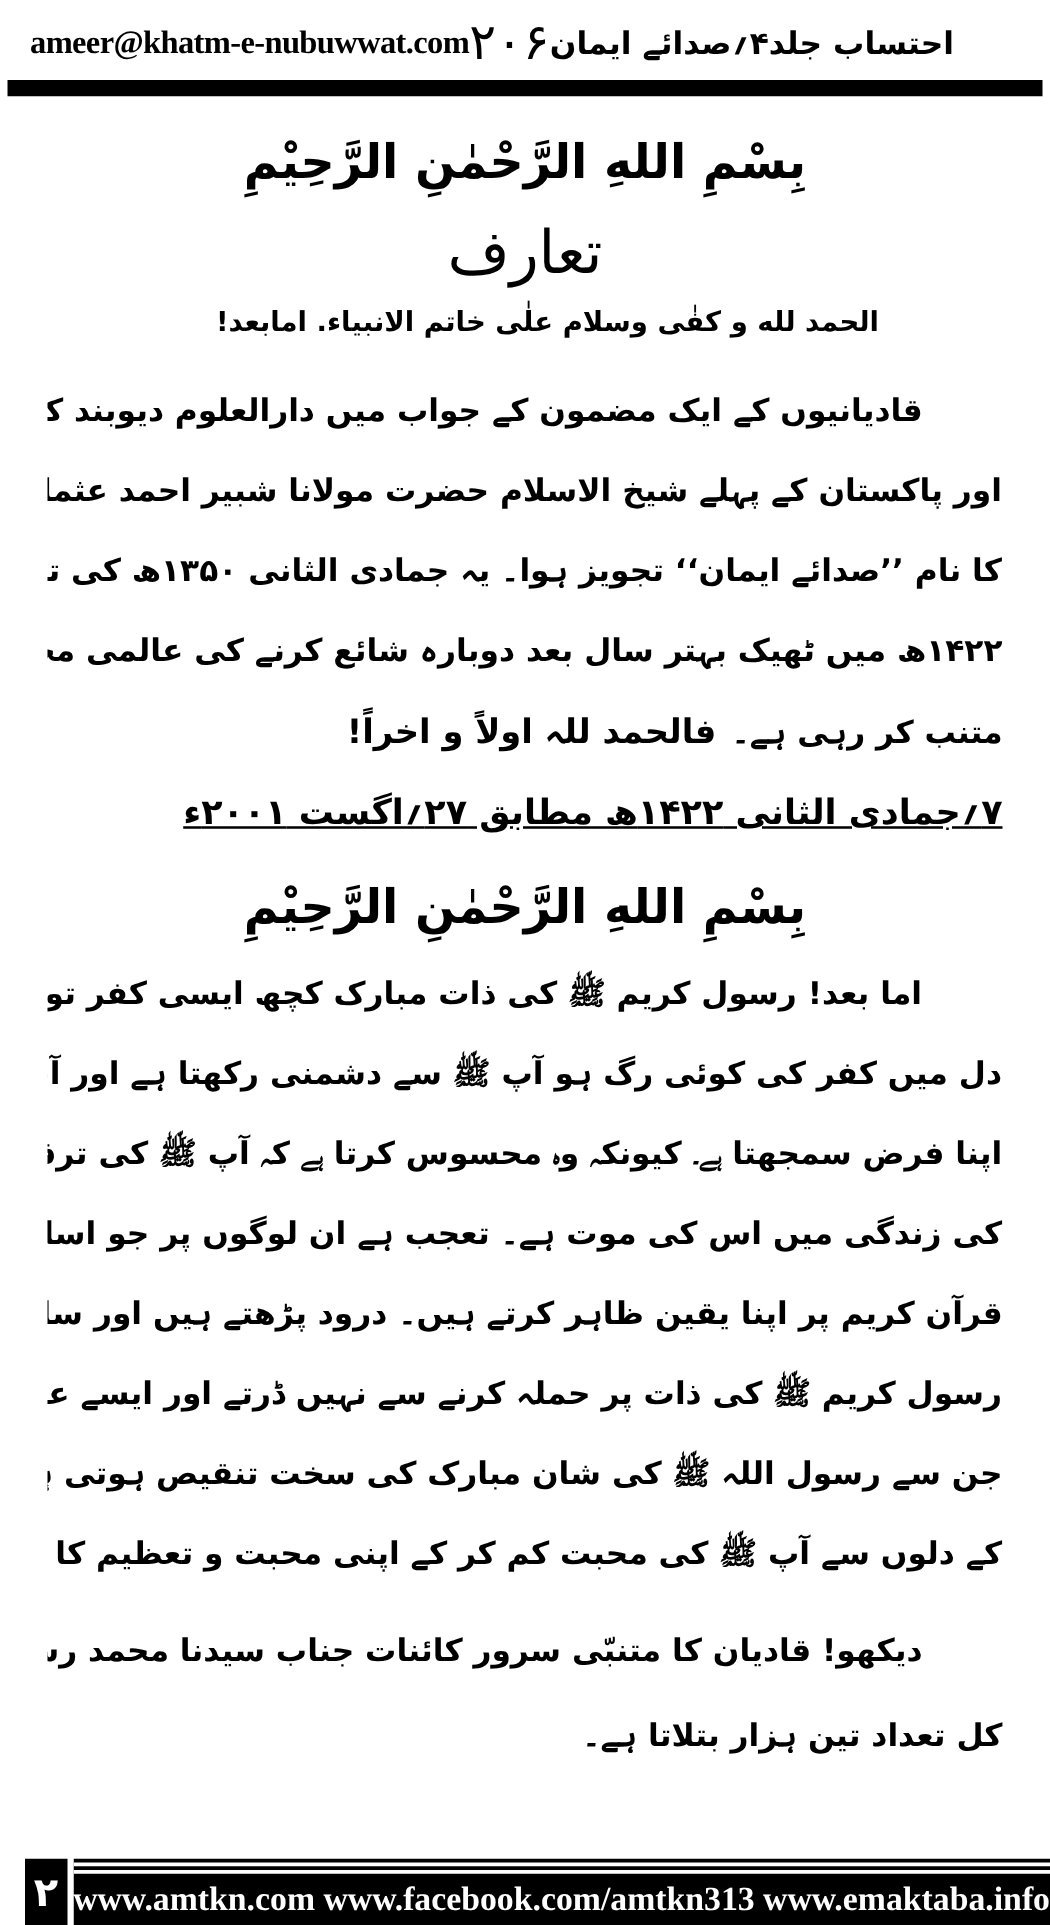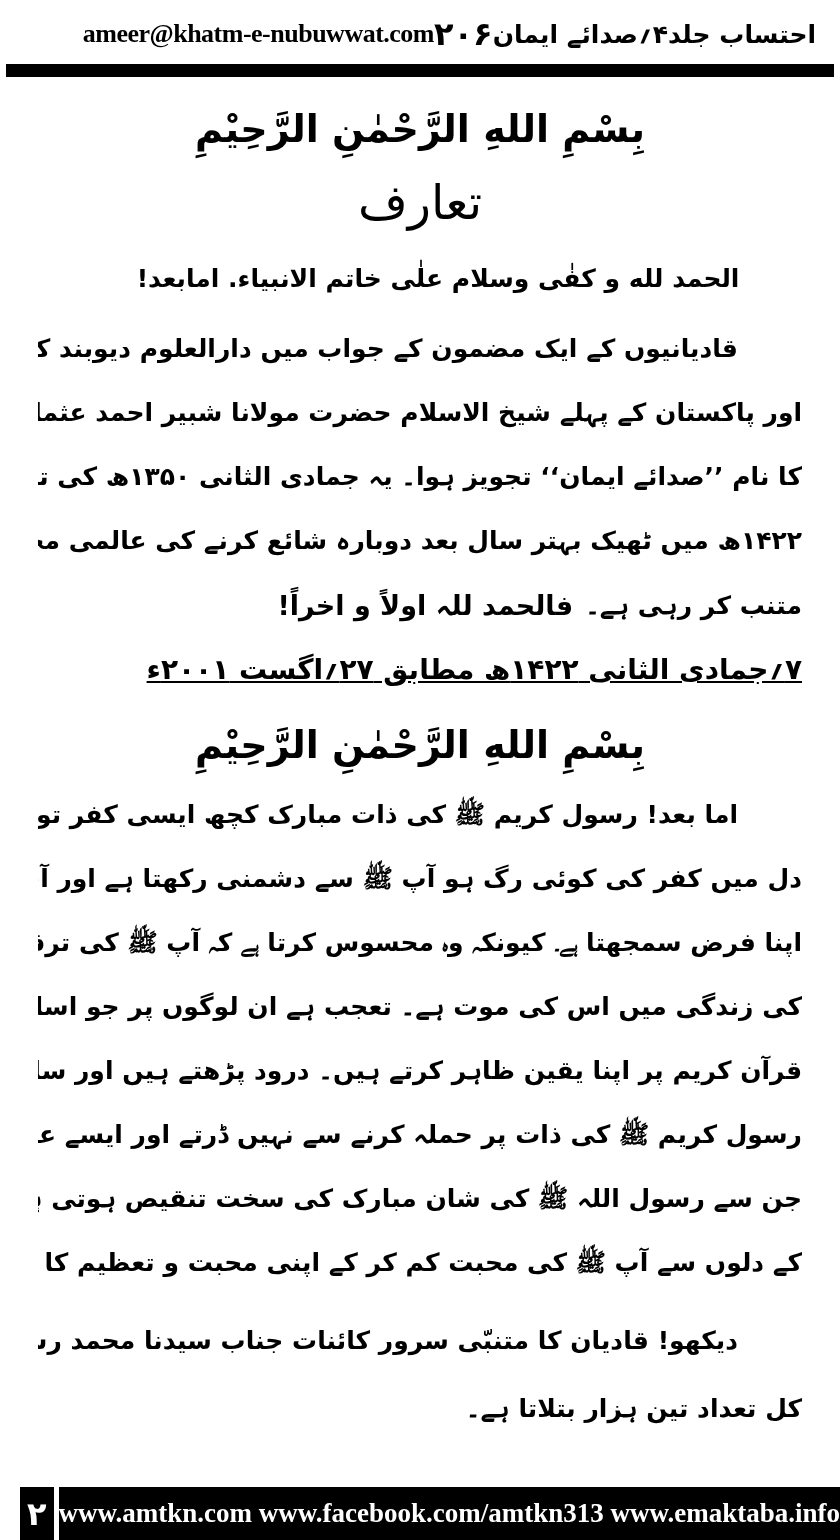--- a/index.html
+++ b/index.html
@@ -1,32 +1,32 @@
 <!DOCTYPE html>
 <html lang="ur"><head>
 <meta charset="utf-8">
 <style>
   * { margin:0; padding:0; box-sizing:border-box; }
   html, body { width:840px; height:1540px; background:#ffffff; }
   body { font-family:"DejaVu Sans", sans-serif; color:#000; overflow:hidden; }
   .page { position:relative; width:840px; height:1540px; background:#fff; }
 
   
-  .topbar { display:flex; align-items:center; justify-content:flex-end; padding:14px 24px 4px 24px; height:58px; }
+  .topbar { display:flex; align-items:center; justify-content:flex-start; padding:14px 24px 4px 24px; height:58px; }
   .email { font-family:"Liberation Serif", serif; font-weight:bold; font-size:26px; letter-spacing:-0.5px; white-space:nowrap; }
-  .pagenum-top { font-size:32px; font-weight:bold; direction:rtl; }
+  .pagenum-top { font-size:40px; font-weight:normal; direction:rtl; }
   .booktitle { font-size:25px; white-space:nowrap; }
   .rule { height:13px; background:#000; margin:6px 6px 0 6px; }
 
   
   .urdu { direction:rtl; font-weight:bold; }
   .basmala { text-align:center; font-size:38px; margin-top:28px; height:48px; line-height:48px; }
   .basmala.second { margin-top:18px; }
   .title { text-align:center; font-size:48px; margin-top:16px; height:66px; line-height:66px; font-weight:normal; }
-  .hamd { text-align:center; font-size:25px; margin-top:20px; height:48px; line-height:48px;padding-left:36px; }
+  .hamd { text-align:center; font-size:22px; height:48px; line-height:48px;padding-left:36px; }
 
   
   .para { padding:0 38px; }
   .p-top { margin-top:14px; }
   .uline { font-size:25px; height:64px; line-height:64px; white-space:nowrap; overflow:hidden;
            text-align:justify; text-align-last:justify; }
   .uline.indent { padding-right:64px; }
 
   .mixed { display:flex; align-items:center; height:64px; font-size:25px; white-space:nowrap; }
   .mixed .seg { margin-left:12px; }
@@ -35,21 +35,21 @@
 
   .dateline { text-align:right; font-size:28px; height:66px; line-height:66px;text-decoration:underline; }
 
   .lastline { display:flex; align-items:center; height:70px; font-size:25px; white-space:nowrap; }
   .reference { margin-inline-start:auto; font-size:23px; }
 
   
   footer { position:absolute; left:20px; right:0; bottom:0; height:53px; display:flex; }
   .pagebox { width:80px; height:53px; background:#000; color:#fff; display:flex; align-items:center;
              justify-content:center; font-size:32px; font-weight:bold; direction:rtl; }
-  .urlbar { flex:1; margin-left:5px; background:#000; display:flex; flex-direction:row; }
+  .urlbar { flex:1; margin-left:5px; background:#000; display:flex; flex-direction:column; }
   .bar-line { height:3px; background:#fff; margin-top:3px; }
   .urls { flex:1; color:#fff; font-family:"Liberation Serif", serif; font-weight:bold; font-size:27px;
           display:flex; align-items:center; justify-content:center; white-space:nowrap; }
 </style>
 </head>
 <body>
 
 <div class="page">
 
   <header class="topbar">

